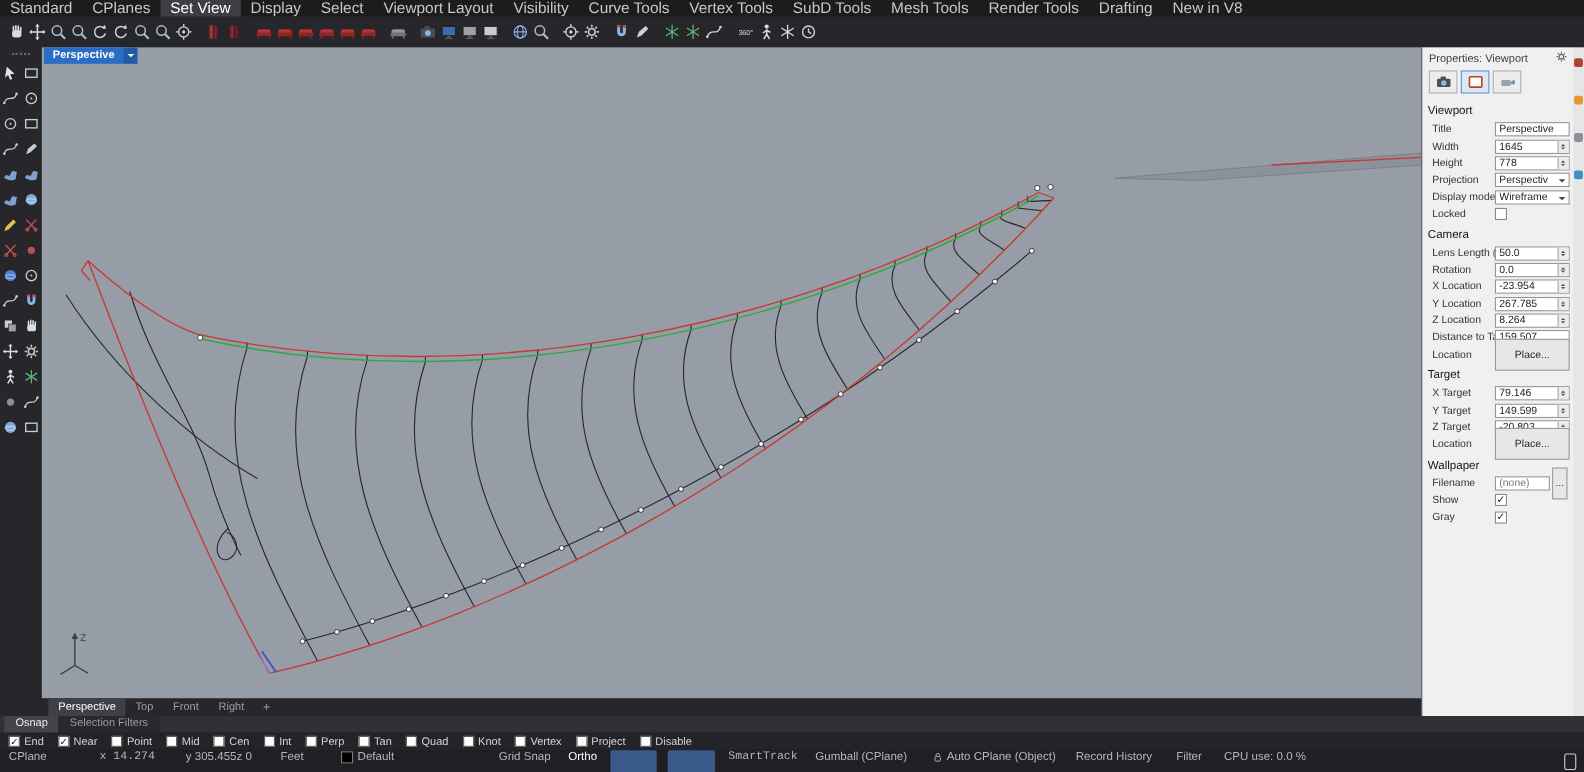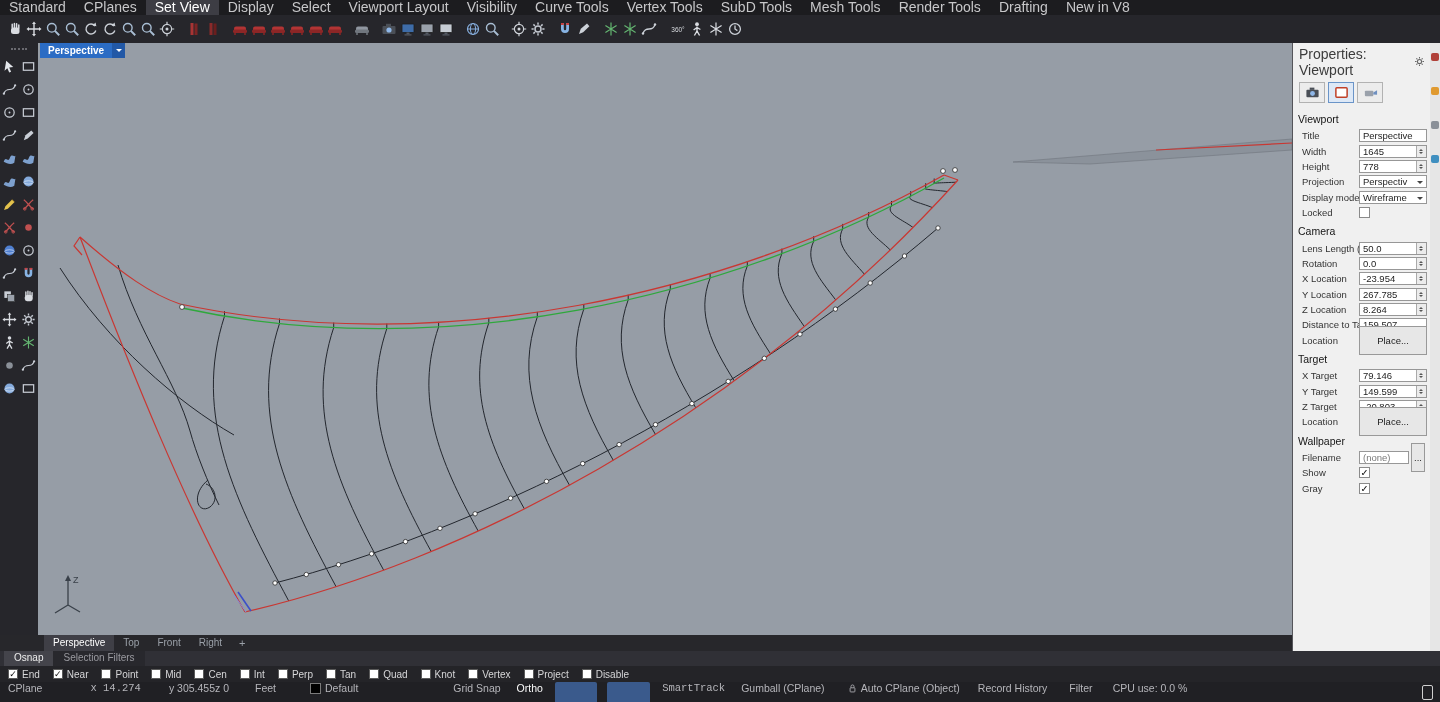--- a/index.html
+++ b/index.html
@@ -25,21 +25,21 @@
   #vp-svg,#vp-svg svg{position:absolute;left:0;top:0;width:1254px;height:592px;}
   #vp-tab{position:absolute;left:2px;top:0;height:15px;display:flex;z-index:5;cursor:default;}
   #vp-tab .vlab{background:#2b6cc4;color:#fff;font-size:10px;font-weight:bold;padding:0 8px;
                 display:flex;align-items:center;height:15px;}
   #vp-tab .vcaret{background:#2258a6;width:13px;display:flex;align-items:center;justify-content:center;height:15px;}
   #vp-tab .vcaret i{border:3.5px solid transparent;border-top-color:#fff;margin-top:3px;}
   
   #props{position:absolute;left:1292px;top:43px;width:138px;height:608px;background:#f0f0f0;
          border-left:1px solid #55555a;box-sizing:border-box;}
   .phead{display:flex;align-items:center;justify-content:space-between;padding:3px 5px 2px 6px;
-         font-size:14px;color:#3c3c3c;}
+         font-size:10px;color:#3c3c3c;}
   #ptools{display:flex;gap:3px;padding:2px 6px 5px;}
   .ptool{width:24px;height:19px;background:#ececec;border:1px solid #b2b2b2;display:flex;
          align-items:center;justify-content:center;}
   .ptool.active{background:#dde8f6;border-color:#6a94c8;}
   .psec-title{font-size:10.5px;color:#141414;padding:5px 0 3px 5px;}
   .prow{display:flex;align-items:center;height:15.4px;padding:0 3px 0 9px;}
   .plabel{flex:1;font-size:9.5px;color:#333;white-space:nowrap;overflow:hidden;}
   .pfield{width:68px;display:flex;align-items:center;position:relative;flex:0 0 auto;}
   .pbox{box-sizing:border-box;width:68px;height:13px;background:#fff;border:1px solid #979797;
         font-size:9.5px;color:#1d1d1d;display:flex;align-items:center;padding:0 3px;position:relative;}

